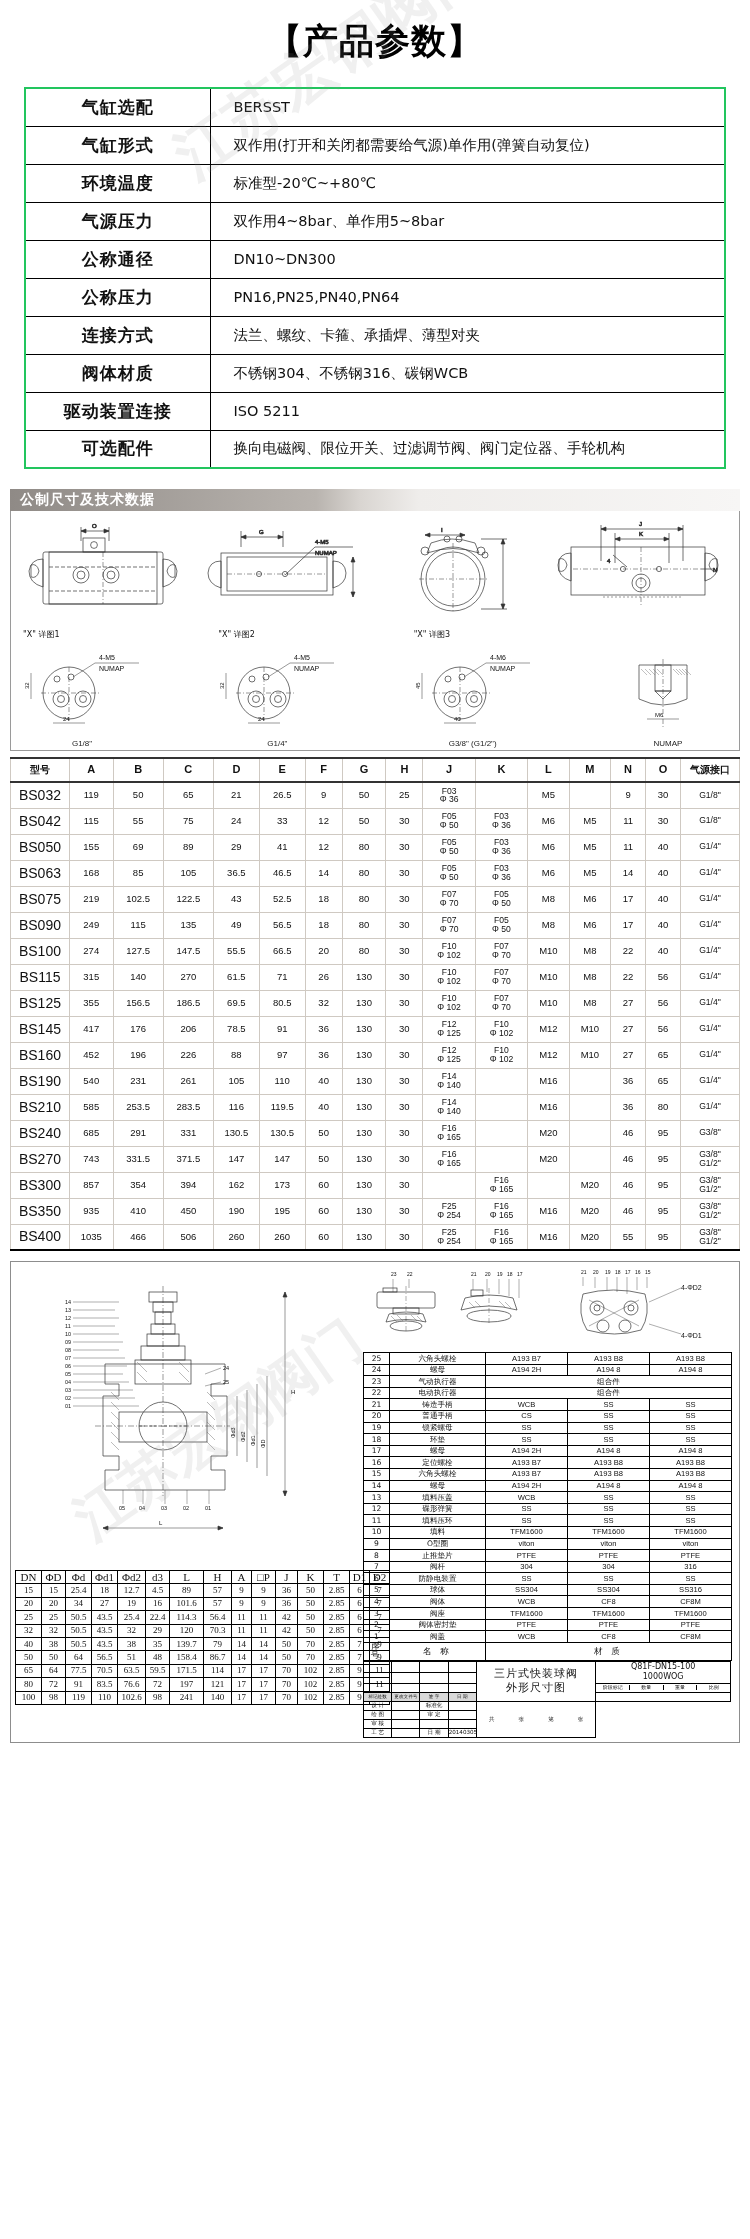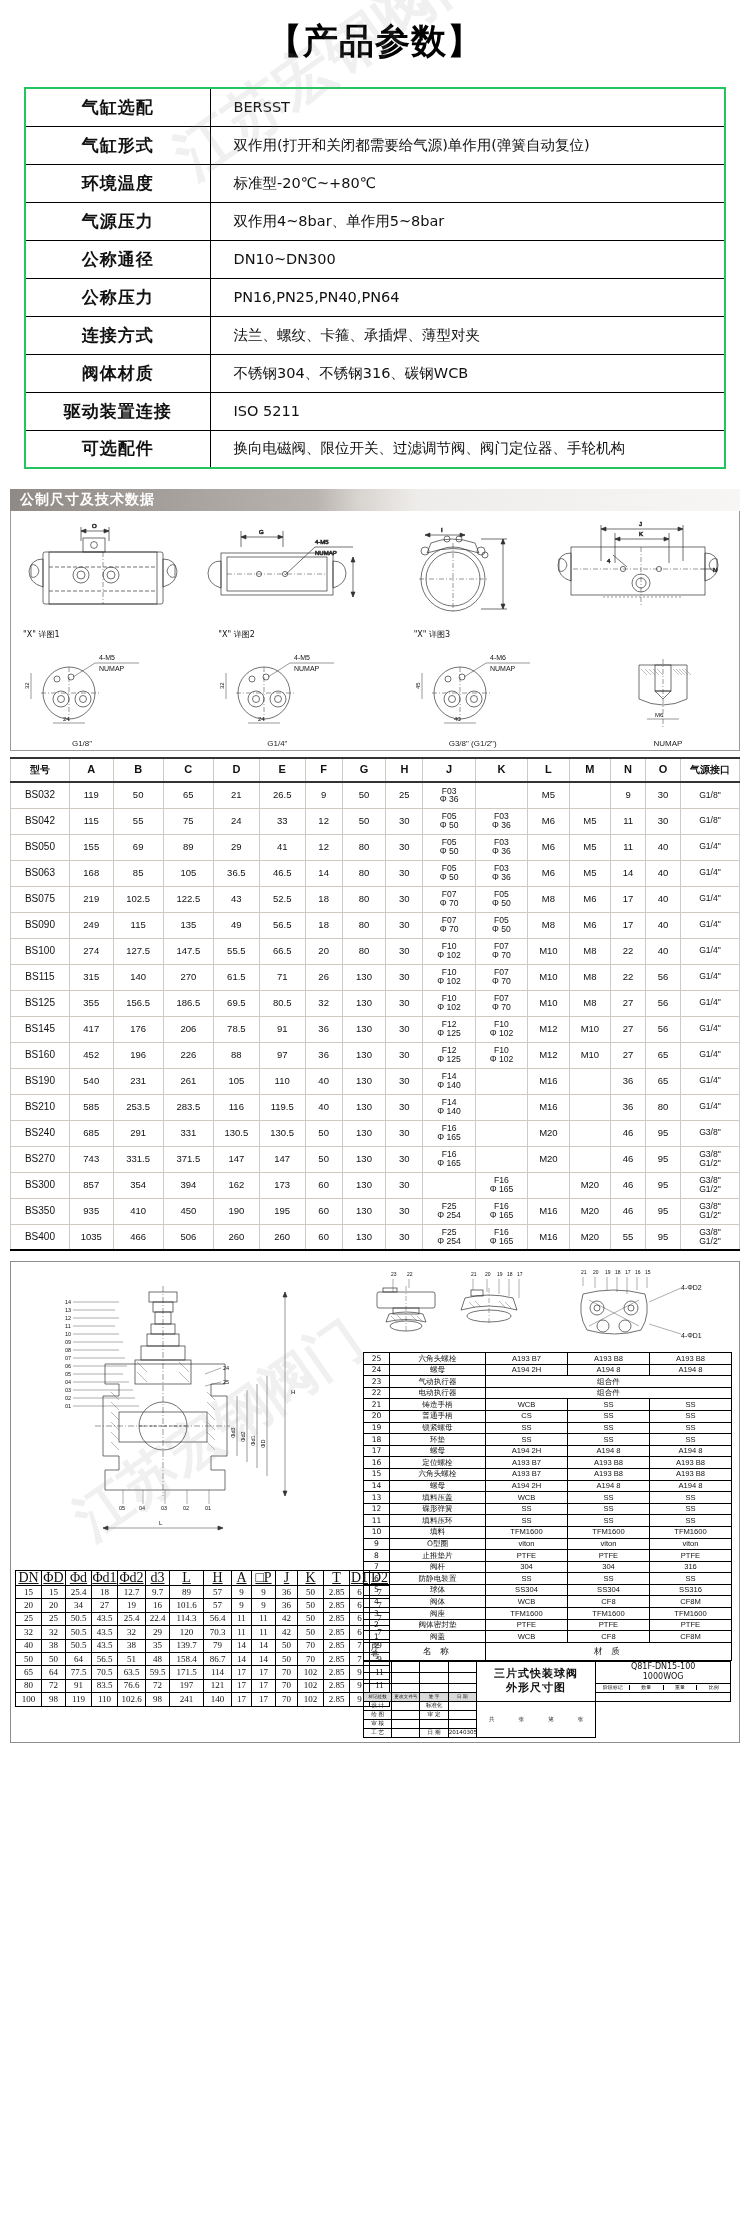--- a/index.html
+++ b/index.html
@@ -132,21 +132,21 @@
   }
   .dims thead th {
     border-top: 2px solid #333;
     border-bottom: 2px solid #333;
     font-weight: bold;
     font-size: 11px;
     height: 24px;
   }
   .dims thead th.cn { font-size: 10px; font-family: "DejaVu Sans", sans-serif; }
   .dims tbody tr:last-child td { border-bottom: 2px solid #000000; }
-  .dims td.model { font-size: 10px; margin-top: 37px; }
+  .dims td.model { font-size: 14px; margin-top: 37px; }
   .dims .fk { display:block; font-size: 8.6px; line-height: 1.0; }
   .dims .fv { display:block; font-size: 8.6px; line-height: 1.0; }
   .dims .two { display:block; font-size: 8.6px; line-height: 1.05; }
 
   
   .bottom-panel {
     width: 730px;
     margin: 10px auto 8px auto;
     border: 1px solid #8d8d8d;
     background: #fff;
@@ -189,21 +189,21 @@
   .titleblock td {
     border: 1px solid #000;
     font-size: 5.6px;
     text-align: center;
     padding: 0;
     height: 9px;
     line-height: 1;
   }
   .tb-name {
     font-size: 11px !important;
-    font-weight: bold;
+    font-weight: normal;
     letter-spacing: 1px;
     line-height: 1.35 !important;
     margin-top: 12px;
   }
   .tb-code { font-size: 8px !important; line-height: 1.3 !important; }
 
   
   .dn {
     border-collapse: collapse;
     table-layout: fixed;
@@ -211,21 +211,21 @@
     font-family: "Liberation Serif", "DejaVu Serif", serif;
   }
   .dn th, .dn td {
     border: 1px solid #000;
     text-align: center;
     font-size: 9px;
     height: 13.4px;
     padding: 0;
     line-height: 1;
   }
-  .dn thead th { font-weight: normal; font-size: 14px; text-decoration: underline; }
+  .dn thead th { font-weight: normal; font-size: 11px; }
 
   
   .wm {
     position: absolute;
     pointer-events: none;
     color: rgba(150,150,150,0.14);
     font-weight: bold;
     font-family: "DejaVu Sans", sans-serif;
     white-space: nowrap;
     transform: rotate(-35deg);
@@ -1140,21 +1140,21 @@
               <th style="width: 20px;">D2</th>
             </tr>
           </thead>
         <tbody id="dn-body">
             <tr>
               <td>15</td>
               <td>15</td>
               <td>25.4</td>
               <td>18</td>
               <td>12.7</td>
-              <td>9.7</td>
+              <td>4.5</td>
               <td>89</td>
               <td>57</td>
               <td>9</td>
               <td>9</td>
               <td>36</td>
               <td>50</td>
               <td>2.85</td>
               <td>6</td>
               <td>7</td>
             </tr>

